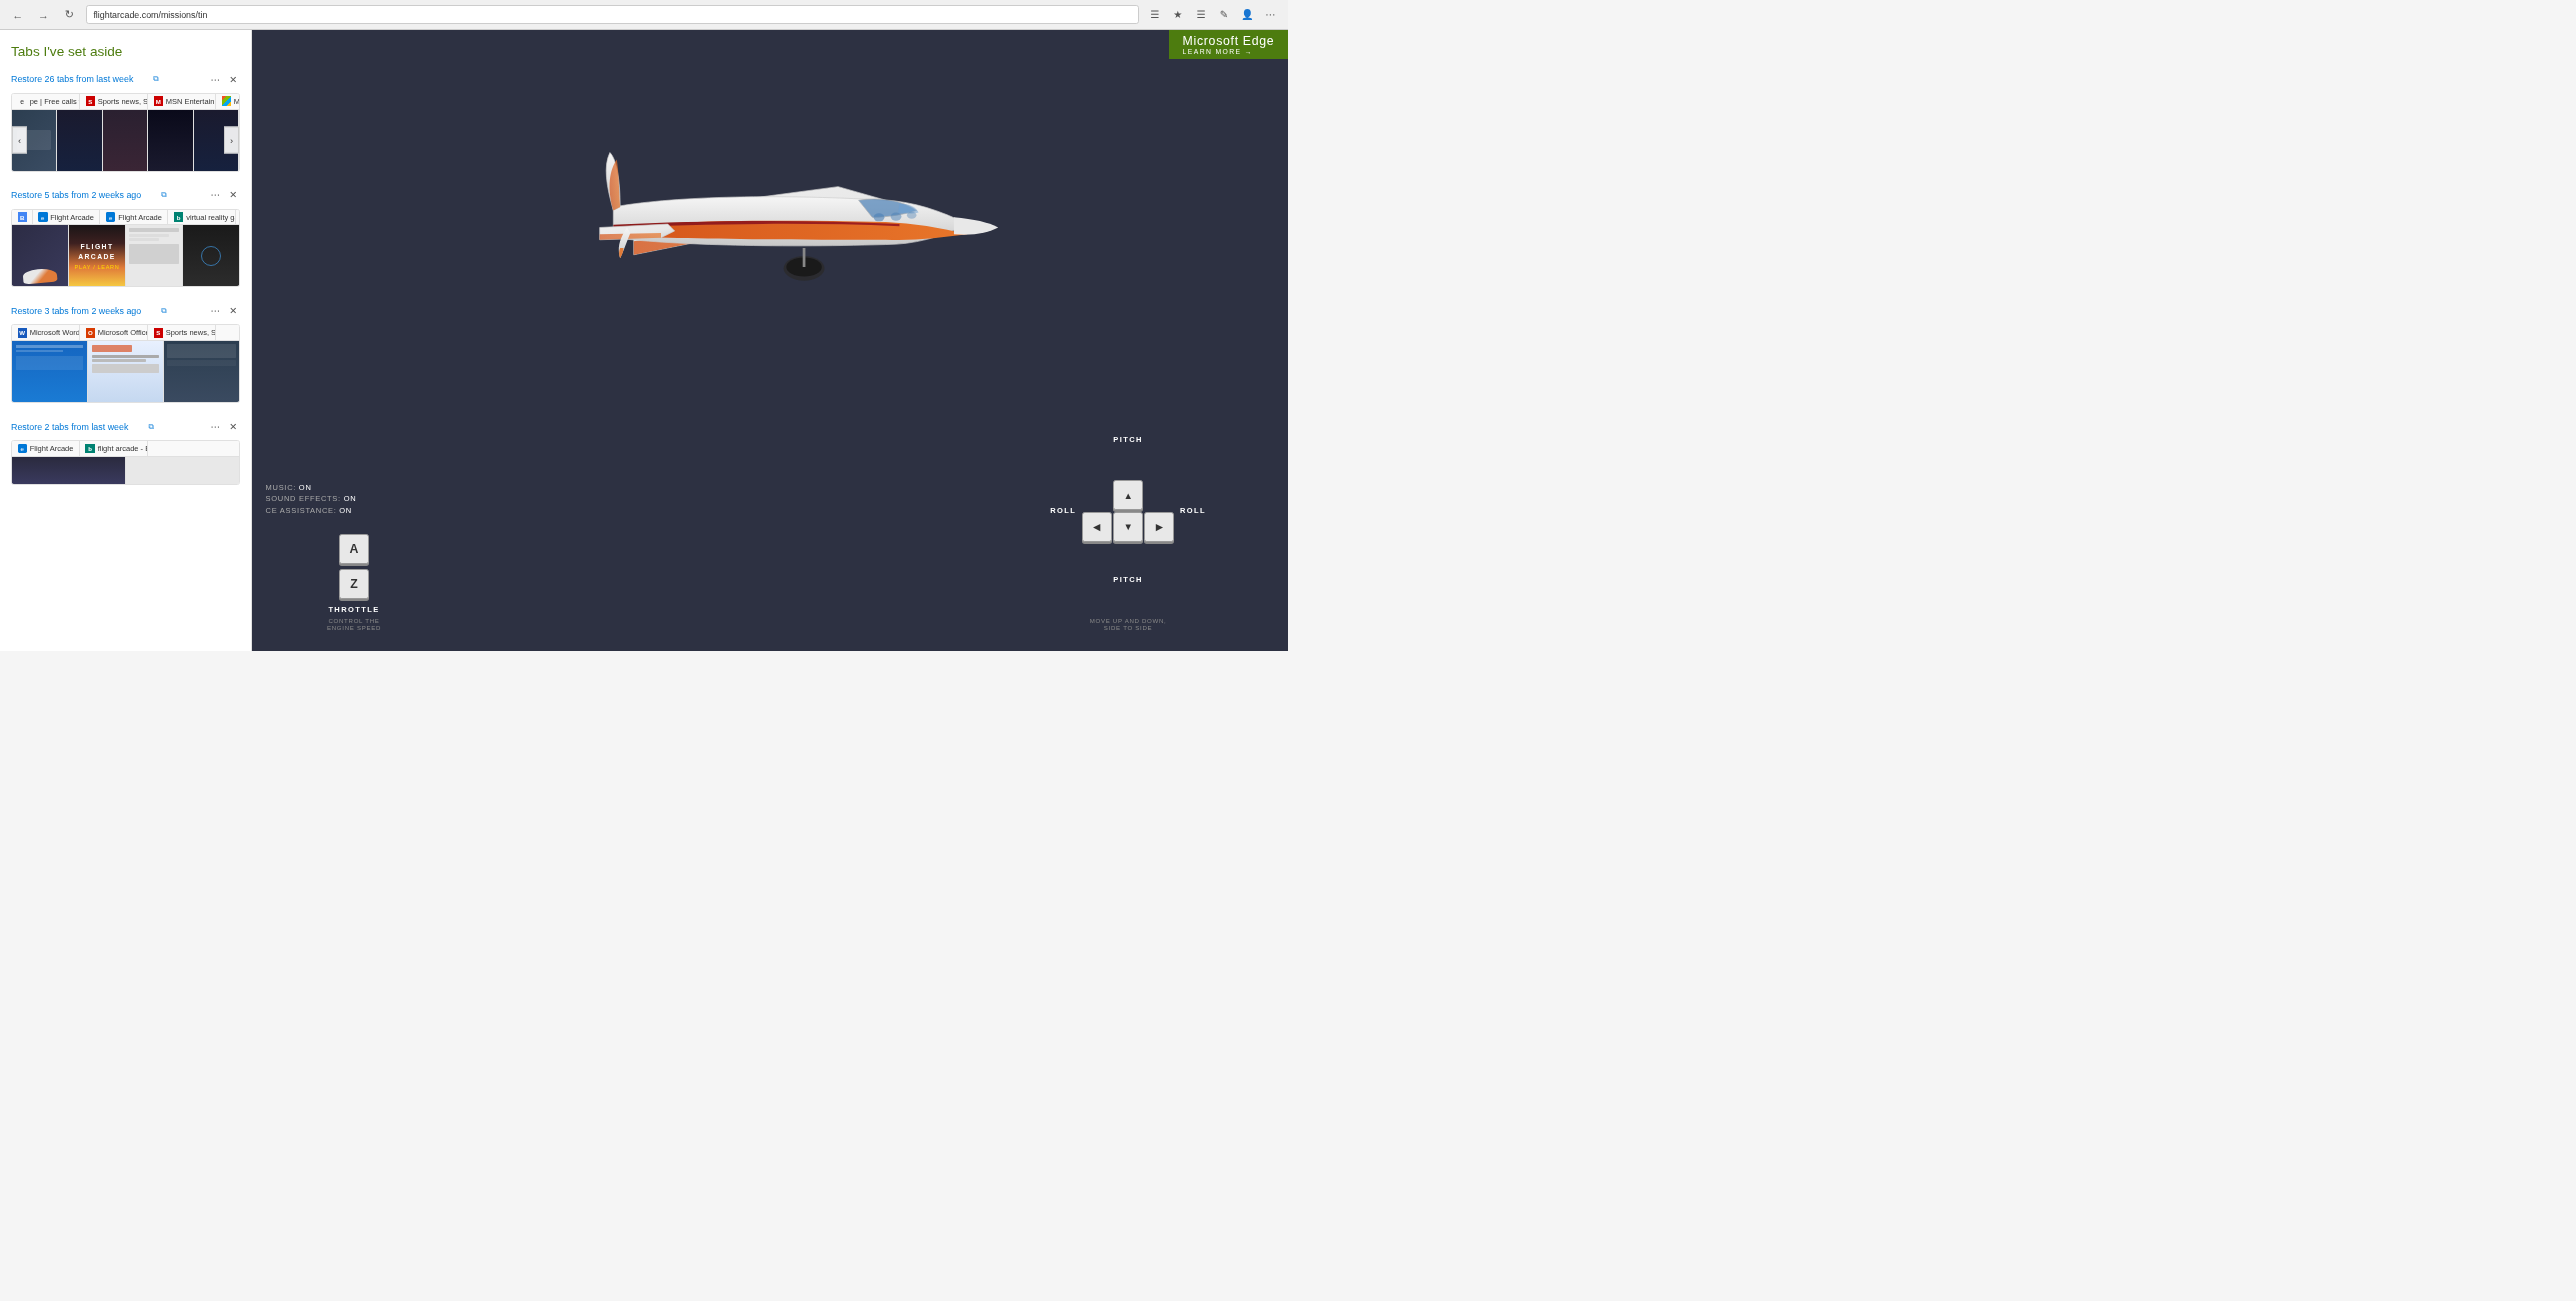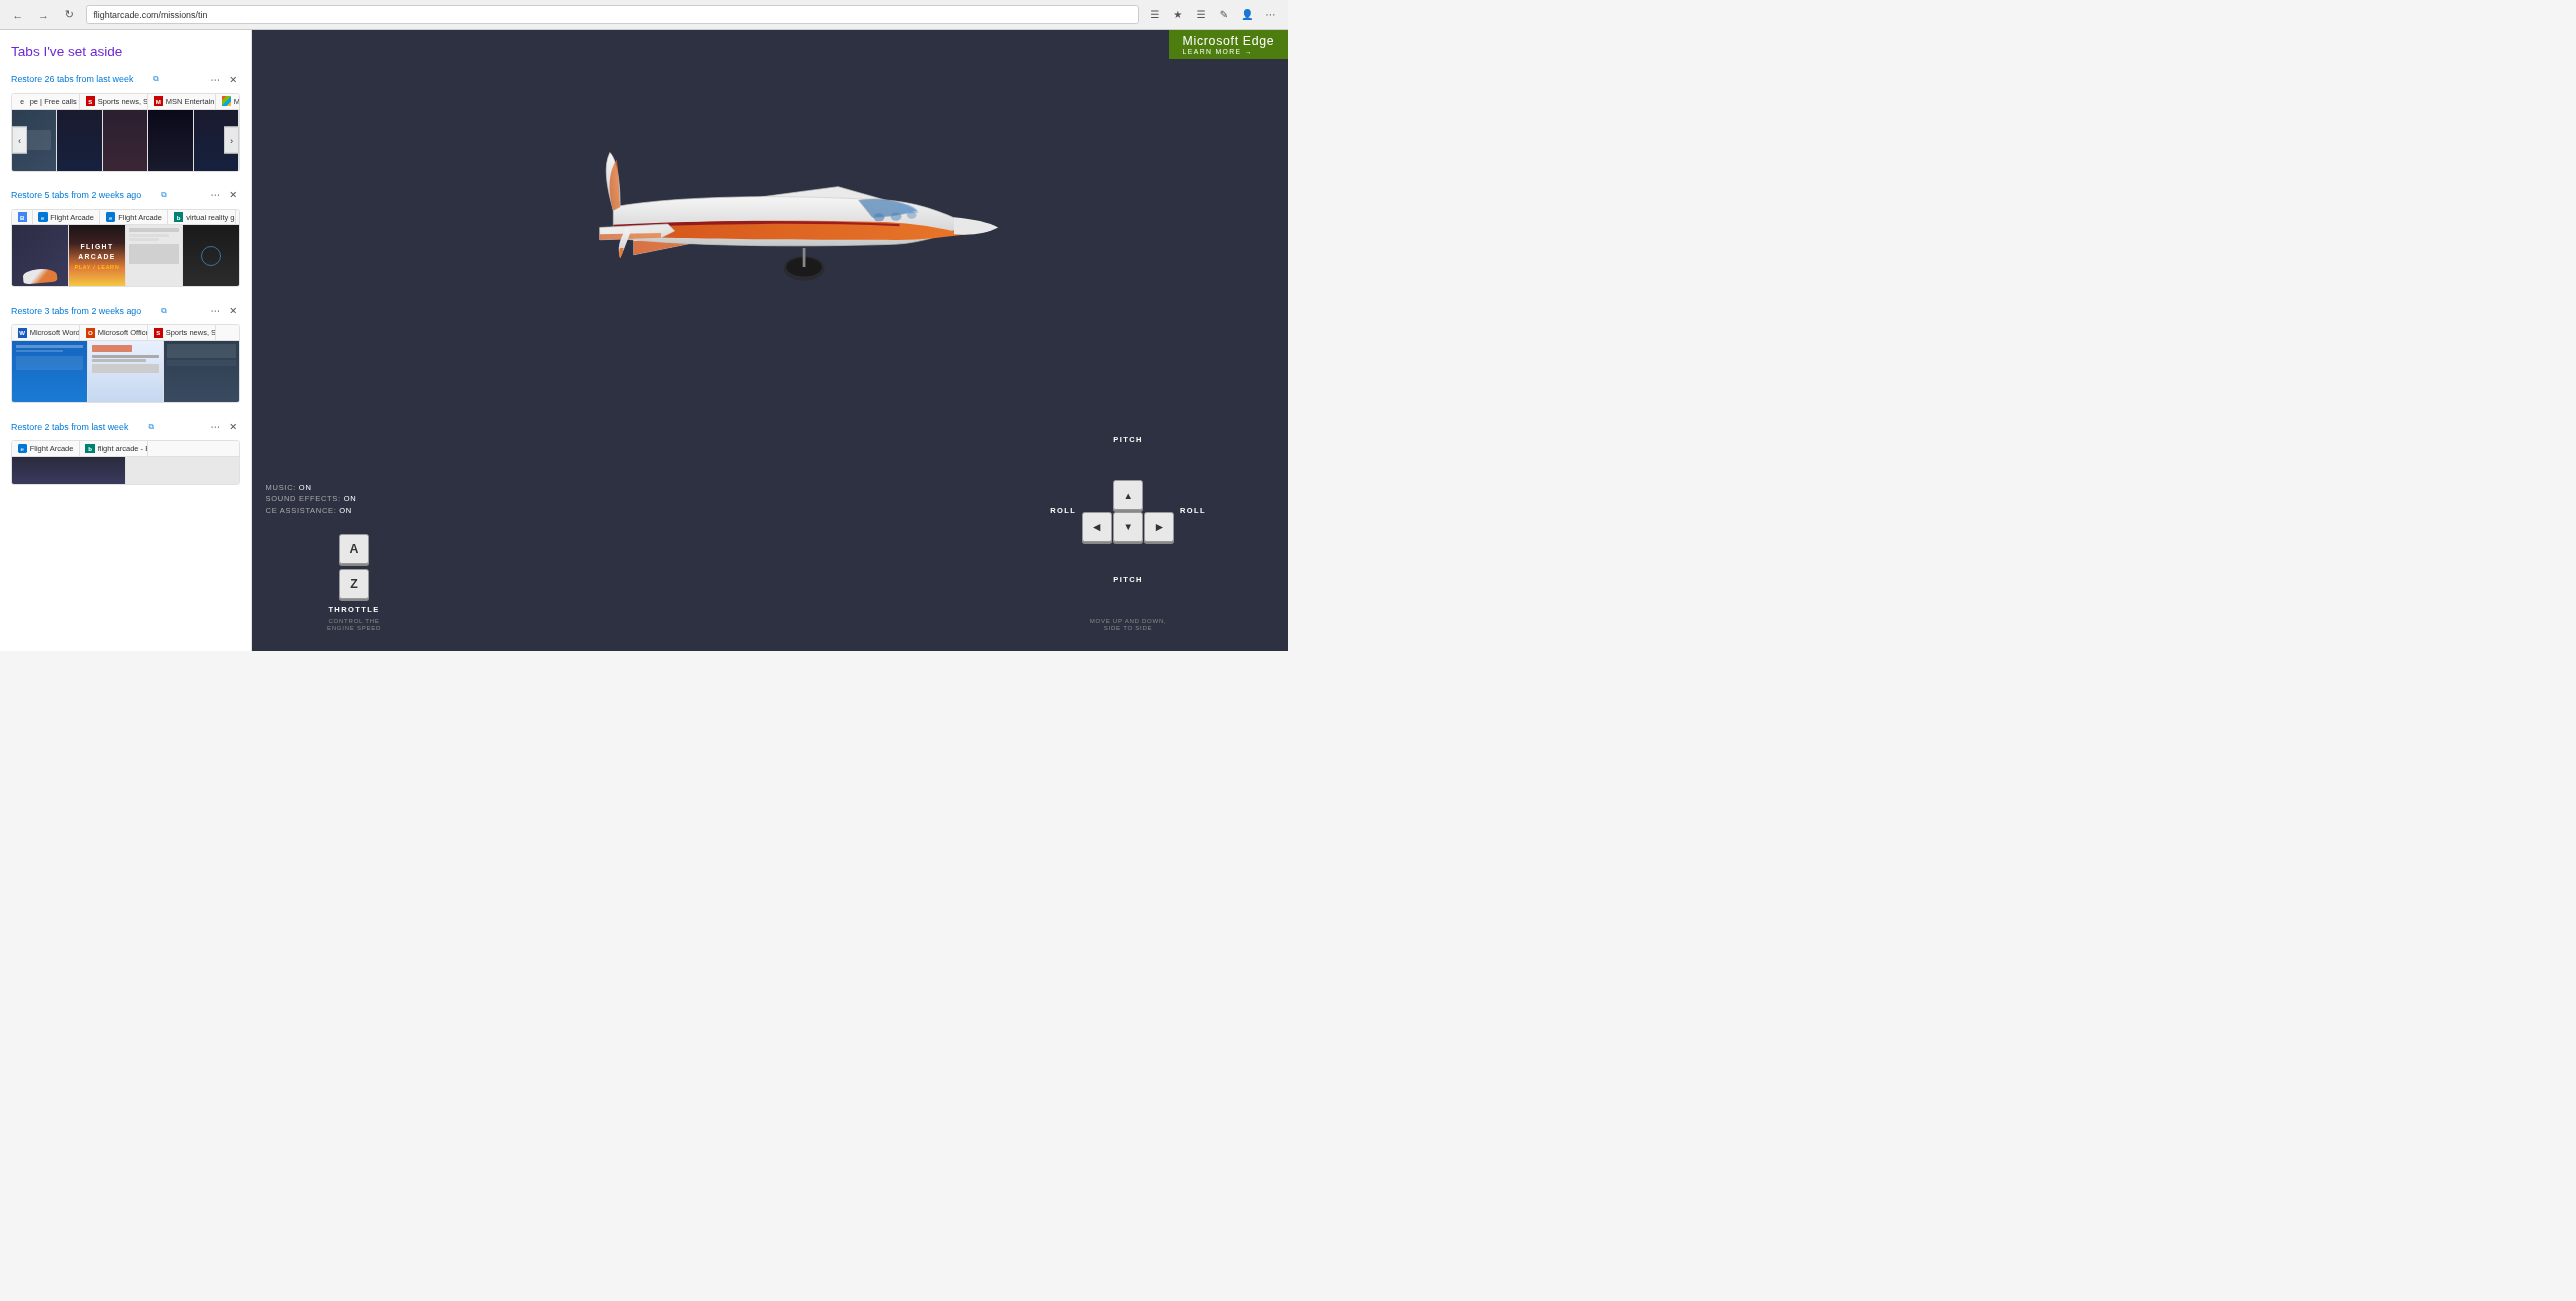--- a/index.html
+++ b/index.html
@@ -58,21 +58,21 @@
       width: 252px;
       background: white;
       overflow-y: auto;
       padding: 13.6px 11px;
       border-right: 0.7px solid #e0e0e0;
       flex-shrink: 0;
     }
     .panel-title {
       font-size: 13.6px;
       font-weight: 400;
-      color: #6d28d9;
+      color: #4d7c0f;
       margin-bottom: 13.6px;
     }
 
     
     .tab-group {
       margin-bottom: 16.4px;
       position: relative;
     }
     .tab-group-header {
       display: flex;

